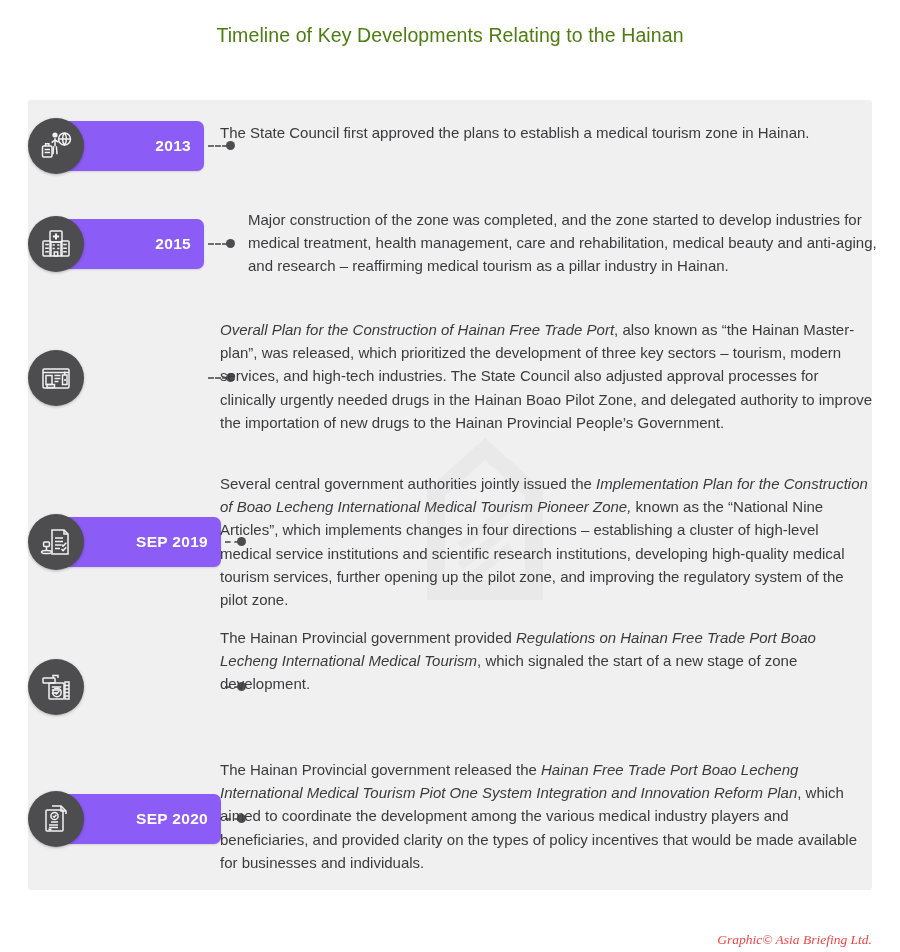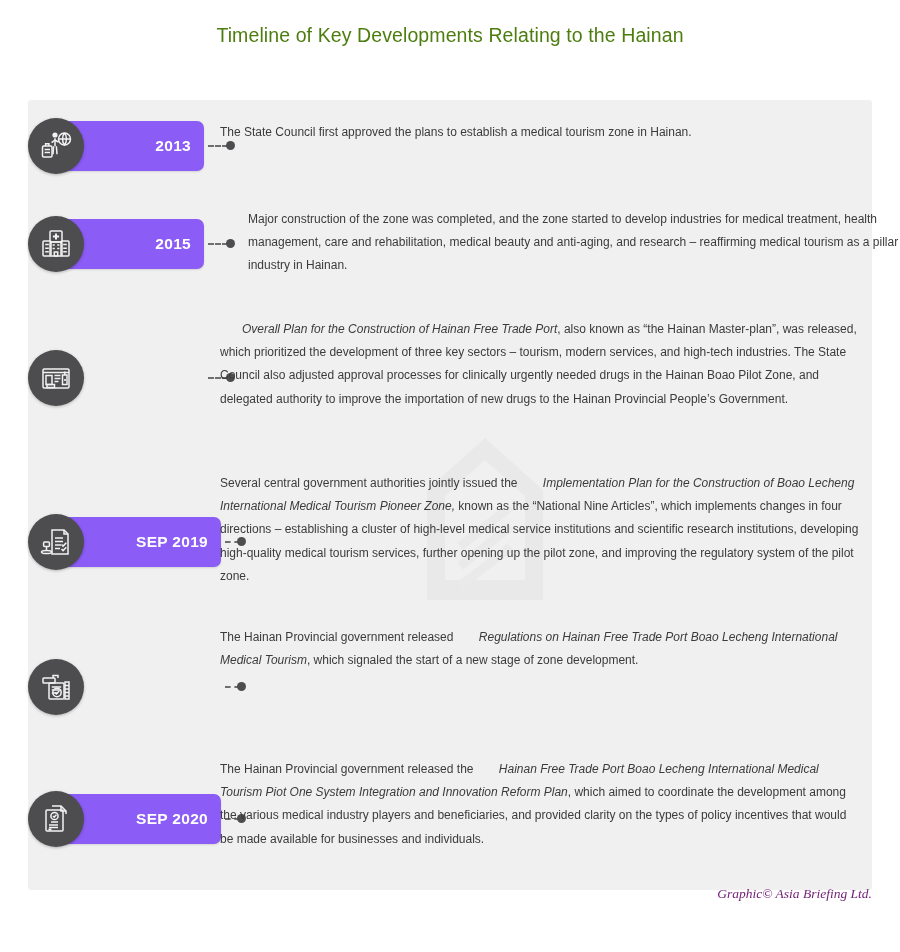--- a/index.html
+++ b/index.html
@@ -113,34 +113,34 @@
     height: 9px;
     border-radius: 50%;
     background: #4d4d4f;
   }
 
   
   .body-text {
     position: absolute;
     left: 220px;
     width: 655px;
-    font-size: 12px;
+    font-size: 15px;
     line-height: 23.2px;
     color: #3b3b3d;
   }
-  .body-text i { font-style: italic; margin-left: 22px; }
+  .body-text i { font-style: italic; }
 
   
   .footer {
     position: absolute;
     right: 28px;
-    top: 886px;
+    top: 932px;
     font-size: 13.5px;
     font-style: italic;
-    color: #701a75;
+    color: #ef4444;
     font-family: "Liberation Serif", serif;
   }
 </style>
 </head>
 <body>
 
 <div class="title">
   <span>Timeline of Key Developments Relating to the Hainan</span>
 </div>
 
@@ -270,21 +270,21 @@
         <rect x="4" y="8" width="12" height="5" rx="0.8"></rect>
         <path d="M14 8 v-2.5 h5 v2.5"></path>
         <rect x="26" y="12" width="4" height="17"></rect>
         <path d="M26 15.5 h4 M26 19 h4 M26 22.5 h4 M26 26 h4"></path>
       </svg>
     </div>
     <div class="dash" style="left:197px; width:15px;"></div>
     <div class="dot" style="left:209px;"></div>
   </div>
   <div class="body-text" style="top:-33px; width:640px;">
-    <span>The Hainan Provincial government released </span><i>Regulations on Hainan Free Trade Port Boao Lecheng International Medical Tourism</i><span>, which signaled the start of a new stage of zone development.</span>
+    <span>The Hainan Provincial government provided </span><i>Regulations on Hainan Free Trade Port Boao Lecheng International Medical Tourism</i><span>, which signaled the start of a new stage of zone development.</span>
   </div>
 </div>
 
 <div class="row" style="top:791px;">
   <div class="badge">
     <div class="pill" style="width:165px;">
       <span class="pill-label">SEP 2020</span>
     </div>
     <div class="disc">
       <svg width="34" height="34" viewBox="0 0 34 34" fill="none" stroke="#f2f2f2" stroke-width="1.5">

